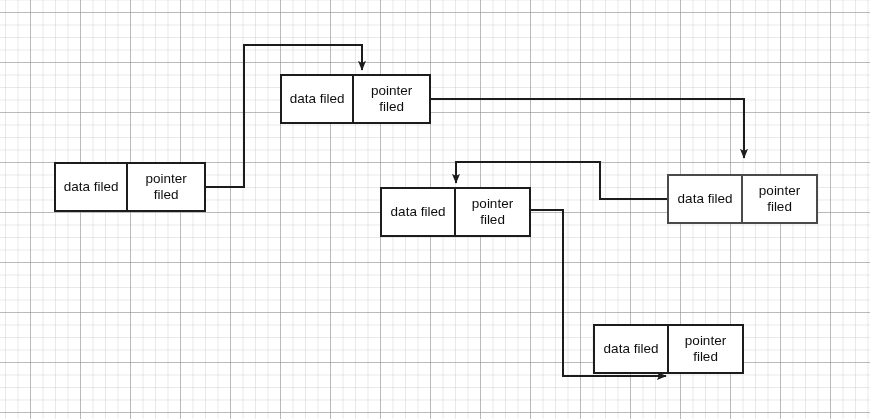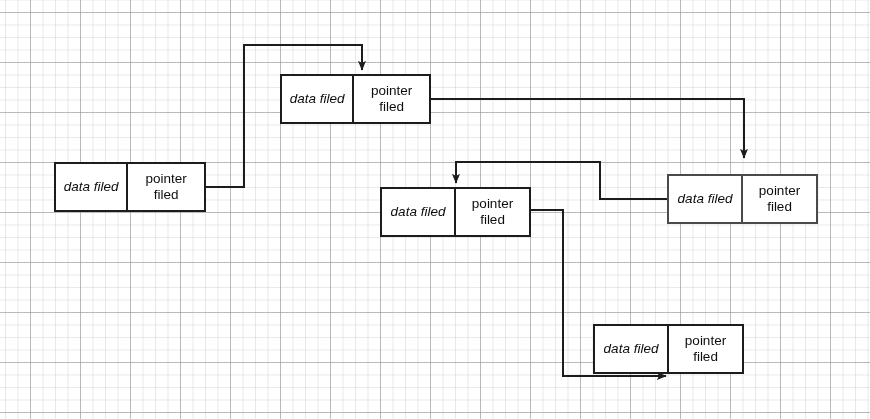--- a/index.html
+++ b/index.html
@@ -54,21 +54,20 @@
     align-items: center;
     justify-content: center;
     text-align: center;
     font-size: 13.5px;
     line-height: 16px;
     color: #0d0d0d;
     padding: 0 4px;
   }
   .cell.data {
     border-right: 2px solid #1c1c1c;
-    font-style: italic;
   }
   .node.light .cell.data {
     border-right: 2px solid #4a4a4a;
   }
 </style>
 </head>
 <body>
 
 <div id="canvas">
 

